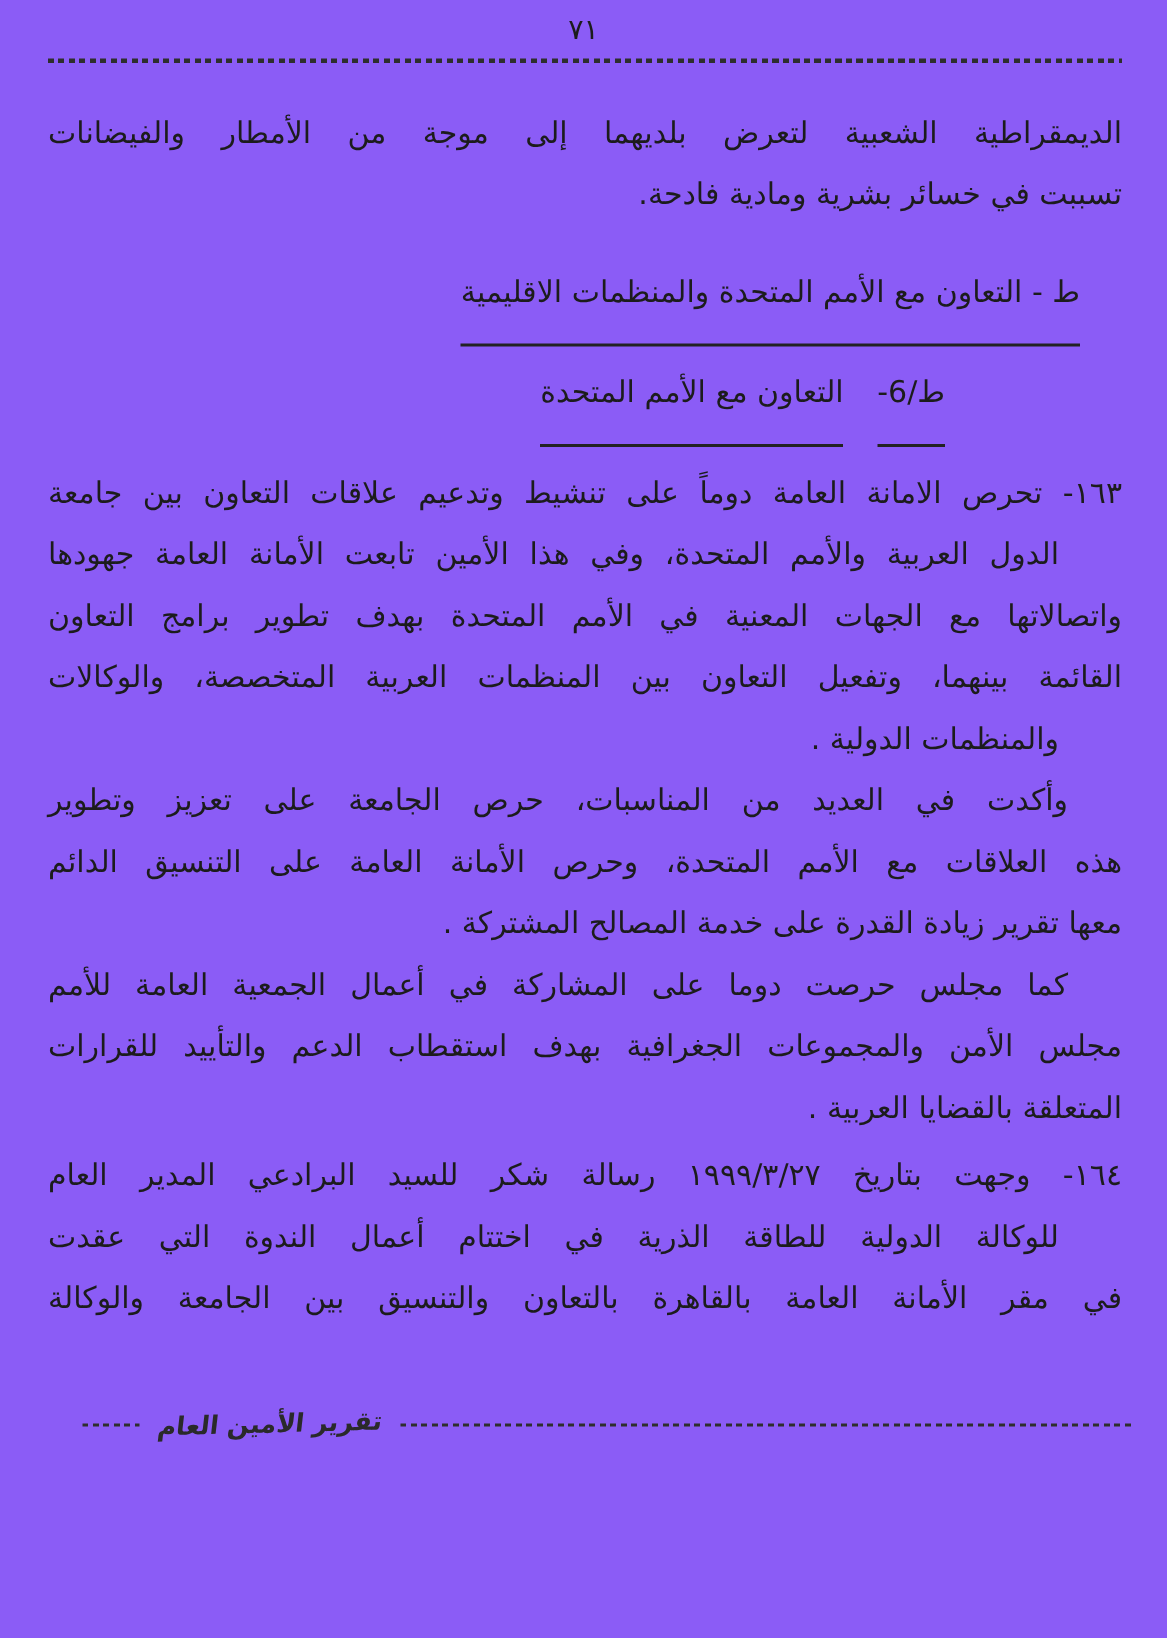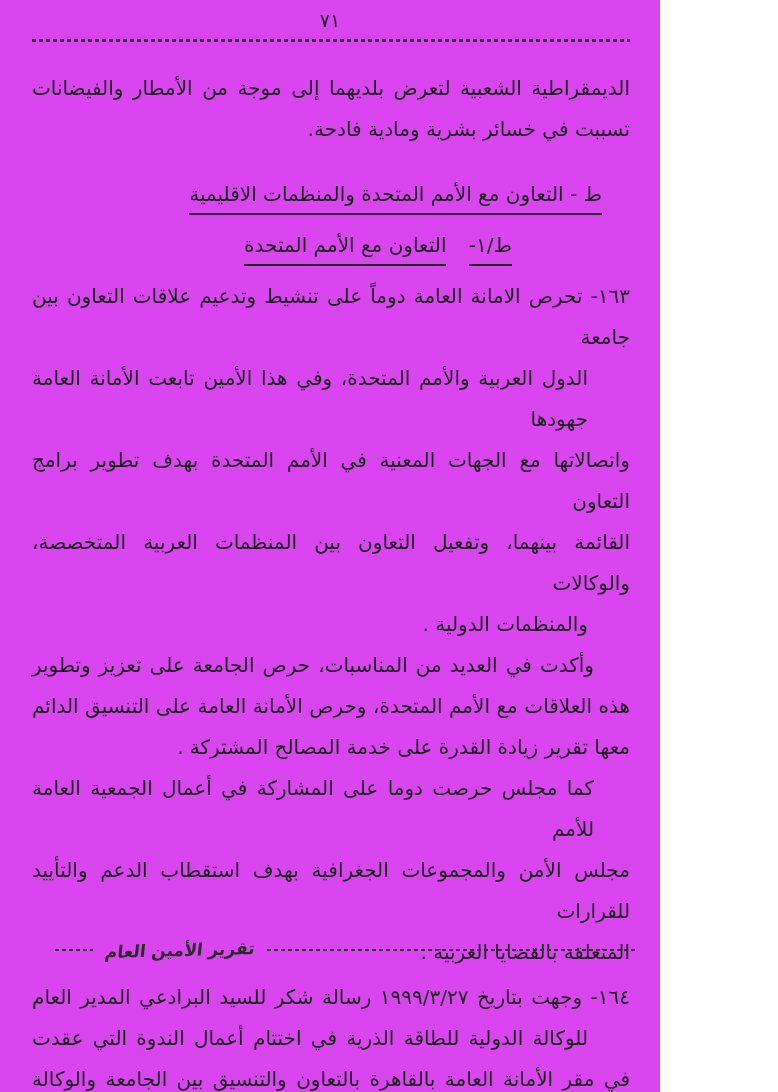--- a/index.html
+++ b/index.html
@@ -2,23 +2,23 @@
 <html lang="ar"><head>
 <meta charset="utf-8">
 <style>
   html, body {
     margin: 0;
     padding: 0;
     background: #ffffff;
   }
   .page {
     position: relative;
-    width: 660px;
+    width: 778px;
     height: 1092px;
-    background: #d946ef;
+    background: #8b5cf6;
     overflow: hidden;
     font-family: "DejaVu Sans", sans-serif;
     color: #1c1c1c;
   }
   .page-number {
     padding-top: 9px;
     text-align: center;
     font-size: 19px;
     direction: rtl;
   }
@@ -59,21 +59,21 @@
     line-height: 28px;
   }
   .heading-sub-wrap {
     margin-top: 16px;
     margin-right: 118px;
     line-height: 28px;
   }
   .underlined {
     display: inline-block;
     border-bottom: 2px solid #222;
-    padding-bottom: 5px;
+    padding-bottom: 21px;
   }
   .heading-main-wrap .underlined {
     margin-right: 28px;
   }
   .heading-sub-wrap .sub-num {
     margin-left: 16px;
   }
   .p163 { margin-top: 10px; }
   .p164 { margin-top: 4px; }
   .footer {
@@ -119,21 +119,21 @@
     <div class="para intro">
         <div class="line">الديمقراطية الشعبية لتعرض بلديهما إلى موجة من الأمطار والفيضانات</div>
         <div class="line">تسببت في خسائر بشرية ومادية فادحة.</div>
       </div>
 
     <div class="heading-main-wrap">
       <span class="underlined">ط - التعاون مع الأمم المتحدة والمنظمات الاقليمية</span>
     </div>
 
     <div class="heading-sub-wrap">
-      <span class="underlined sub-num">ط/١-</span>
+      <span class="underlined sub-num">ط/6-</span>
       <span class="underlined">التعاون مع الأمم المتحدة</span>
     </div>
 
     <div class="para p163">
         <div class="line">١٦٣- تحرص الامانة العامة دوماً على تنشيط وتدعيم علاقات التعاون بين جامعة</div>
         <div class="line">الدول العربية والأمم المتحدة، وفي هذا الأمين تابعت الأمانة العامة جهودها</div>
         <div class="line">واتصالاتها مع الجهات المعنية في الأمم المتحدة بهدف تطوير برامج التعاون</div>
         <div class="line">القائمة بينهما، وتفعيل التعاون بين المنظمات العربية المتخصصة، والوكالات</div>
         <div class="line">والمنظمات الدولية .</div>
       </div>

